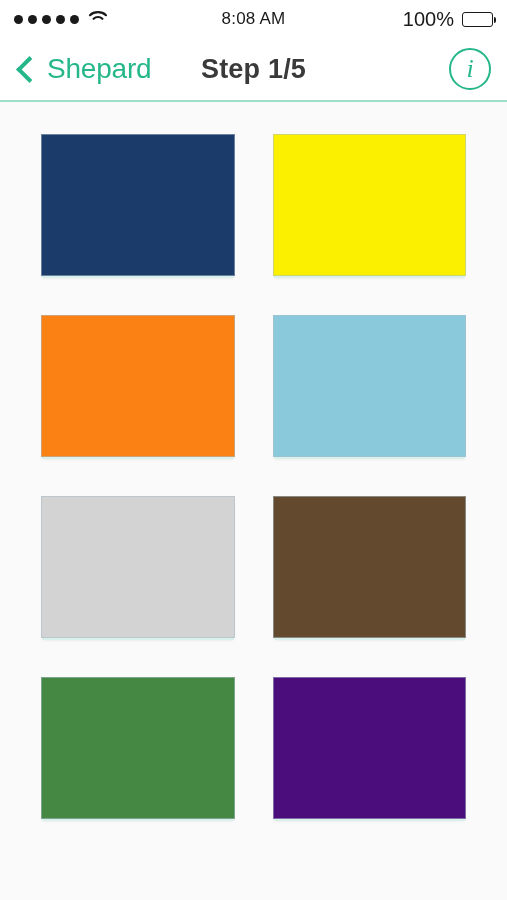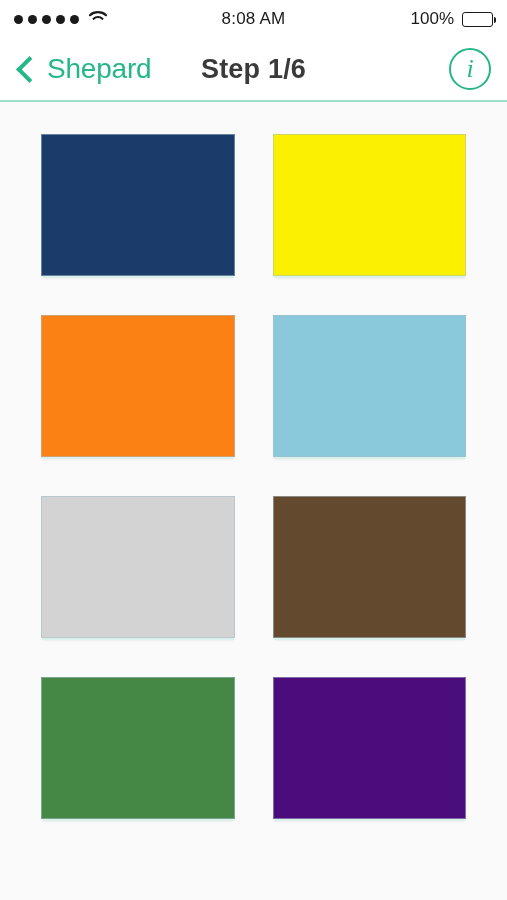--- a/index.html
+++ b/index.html
@@ -59,21 +59,21 @@
   }
   .status-right {
     margin-left: auto;
     display: flex;
     align-items: center;
     gap: 8px;
     position: relative;
     z-index: 2;
   }
   .battery-pct {
-    font-size: 17px;
+    font-size: 20px;
     color: #1a1a1a;
   }
   .battery {
     width: 31px;
     height: 15px;
     border: 1.5px solid #1a1a1a;
     border-radius: 3px;
     position: relative;
     box-sizing: border-box;
     padding: 1.5px;
@@ -206,21 +206,21 @@
     </span>
   </div>
 </div>
 
 <div class="nav-bar">
   <div class="back-button">
     <span class="chevron-left"></span>
     <span class="back-label">Shepard</span>
   </div>
 
-  <div class="nav-title">Step 1/6</div>
+  <div class="nav-title">Step 1/5</div>
 
   <div class="info-button">
     <span class="info-glyph">i</span>
   </div>
 </div>
 
 <div class="swatch-grid">
   <div class="swatch" style="background-color: rgb(27, 60, 107);"></div>
   <div class="swatch" style="background-color: rgb(250, 240, 0);"></div>
   <div class="swatch" style="background-color: rgb(251, 129, 20);"></div>

